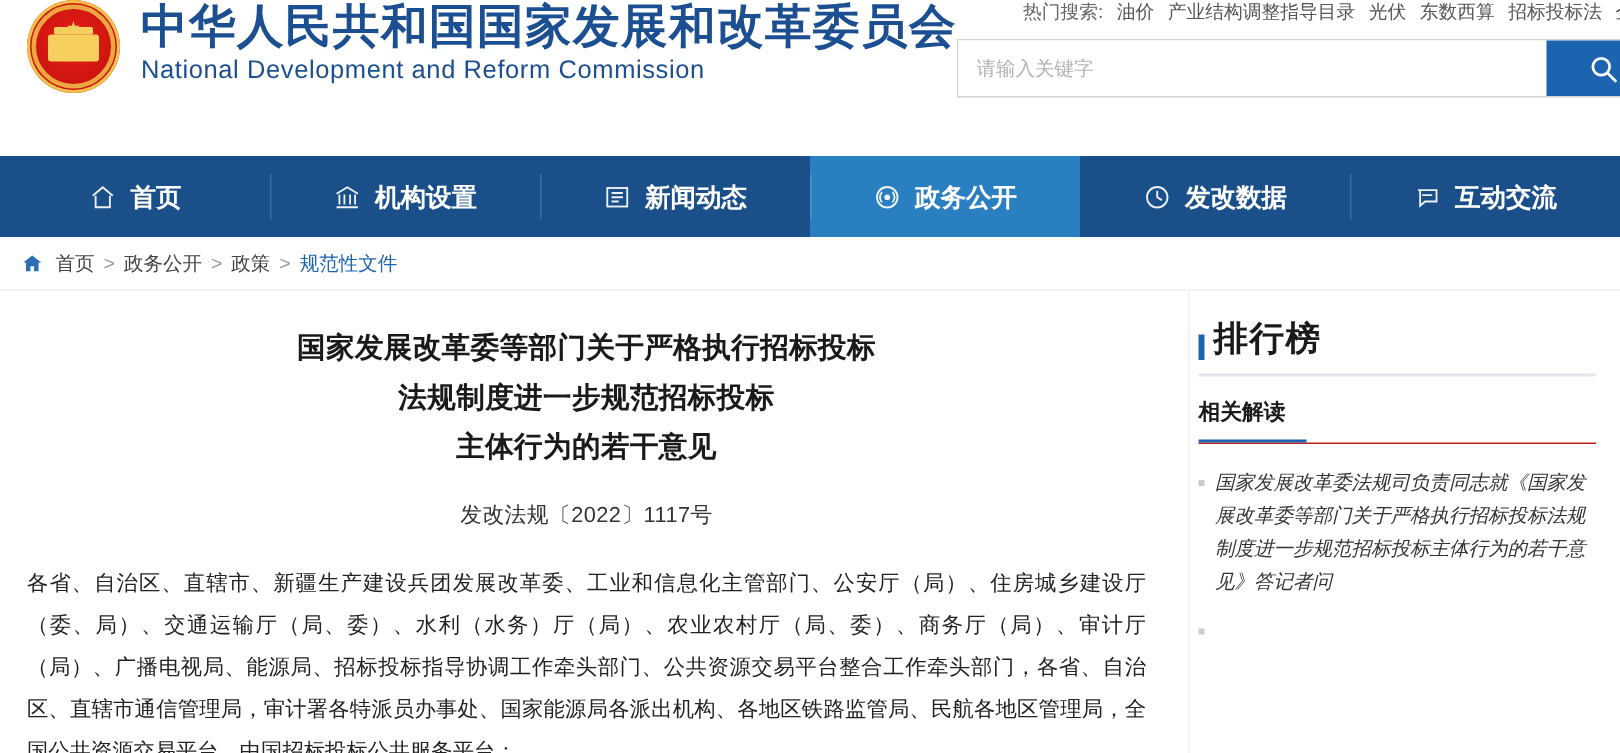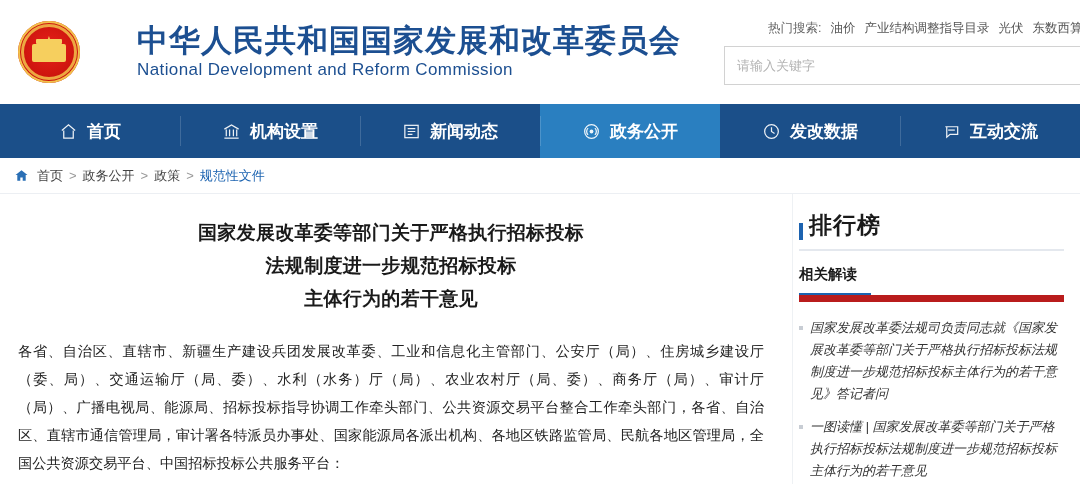--- a/index.html
+++ b/index.html
@@ -10,25 +10,24 @@
     overflow: hidden;
     background: #ffffff;
     font-family: "Liberation Sans", sans-serif;
     color: #333;
   }
 
   
   .header {
     height: 104px;
     display: flex;
-    align-items: center;
+    align-items: flex-start;
     padding: 0 18px 0 18px;
     background: #ffffff;
     position: relative;
-    gap: 43px;
   }
   .emblem {
     width: 62px;
     height: 62px;
     border-radius: 50%;
     background: radial-gradient(circle at 50% 45%, #e8211a 0%, #c8120c 70%, #9e0b06 100%);
     position: relative;
     flex: 0 0 auto;
     box-shadow: inset 0 0 0 2px #f2c14b;
   }
@@ -236,21 +235,21 @@
     font-weight: bold;
     color: #1a1a1a;
     letter-spacing: 1px;
   }
   .sub-head {
     margin-top: 14px;
     font-size: 14.5px;
     font-weight: bold;
     color: #1a1a1a;
     padding-bottom: 9px;
-    border-bottom: 7px solid #b91c1c;
+    border-bottom: 1px solid #b91c1c;
   }
   .sub-head-line {
     position: relative;
   }
   .sub-head-line:after {
     content: "";
     display: block;
     position: relative;
     top: 9px;
     width: 72px;
@@ -399,38 +398,38 @@
 </div>
 
 <div class="wrap">
 
   <div class="article">
     <div class="doc-title">
       <div>国家发展改革委等部门关于严格执行招标投标</div>
       <div>法规制度进一步规范招标投标</div>
       <div>主体行为的若干意见</div>
     </div>
+    <div class="doc-num">发改法规〔2022〕1117号</div>
     <div class="doc-body">各省、自治区、直辖市、新疆生产建设兵团发展改革委、工业和信息化主管部门、公安厅（局）、住房城乡建设厅（委、局）、交通运输厅（局、委）、水利（水务）厅（局）、农业农村厅（局、委）、商务厅（局）、审计厅（局）、广播电视局、能源局、招标投标指导协调工作牵头部门、公共资源交易平台整合工作牵头部门，各省、自治区、直辖市通信管理局，审计署各特派员办事处、国家能源局各派出机构、各地区铁路监管局、民航各地区管理局，全国公共资源交易平台、中国招标投标公共服务平台：</div>
   </div>
 
   <div class="sider">
     <div class="rank-head">
       <span class="bar"></span>
       <span class="rank-title">排行榜</span>
     </div>
 
     <div class="sub-head">
       <span class="sub-head-line">相关解读</span>
     </div>
 
     <ul class="rel-list">
       <li>
         <span class="dot"></span>
         <a href="#">国家发展改革委法规司负责同志就《国家发展改革委等部门关于严格执行招标投标法规制度进一步规范招标投标主体行为的若干意见》答记者问</a>
       </li>
       <li>
         <span class="dot"></span>
-        <a href="#">一图读懂 | 国家发展改革委等部门关于严格执行招标投标法规制度进一步规范招标投标主体行为的若干意见</a>
       </li>
     </ul>
   </div>
 
 </div>
 
 </body></html>

